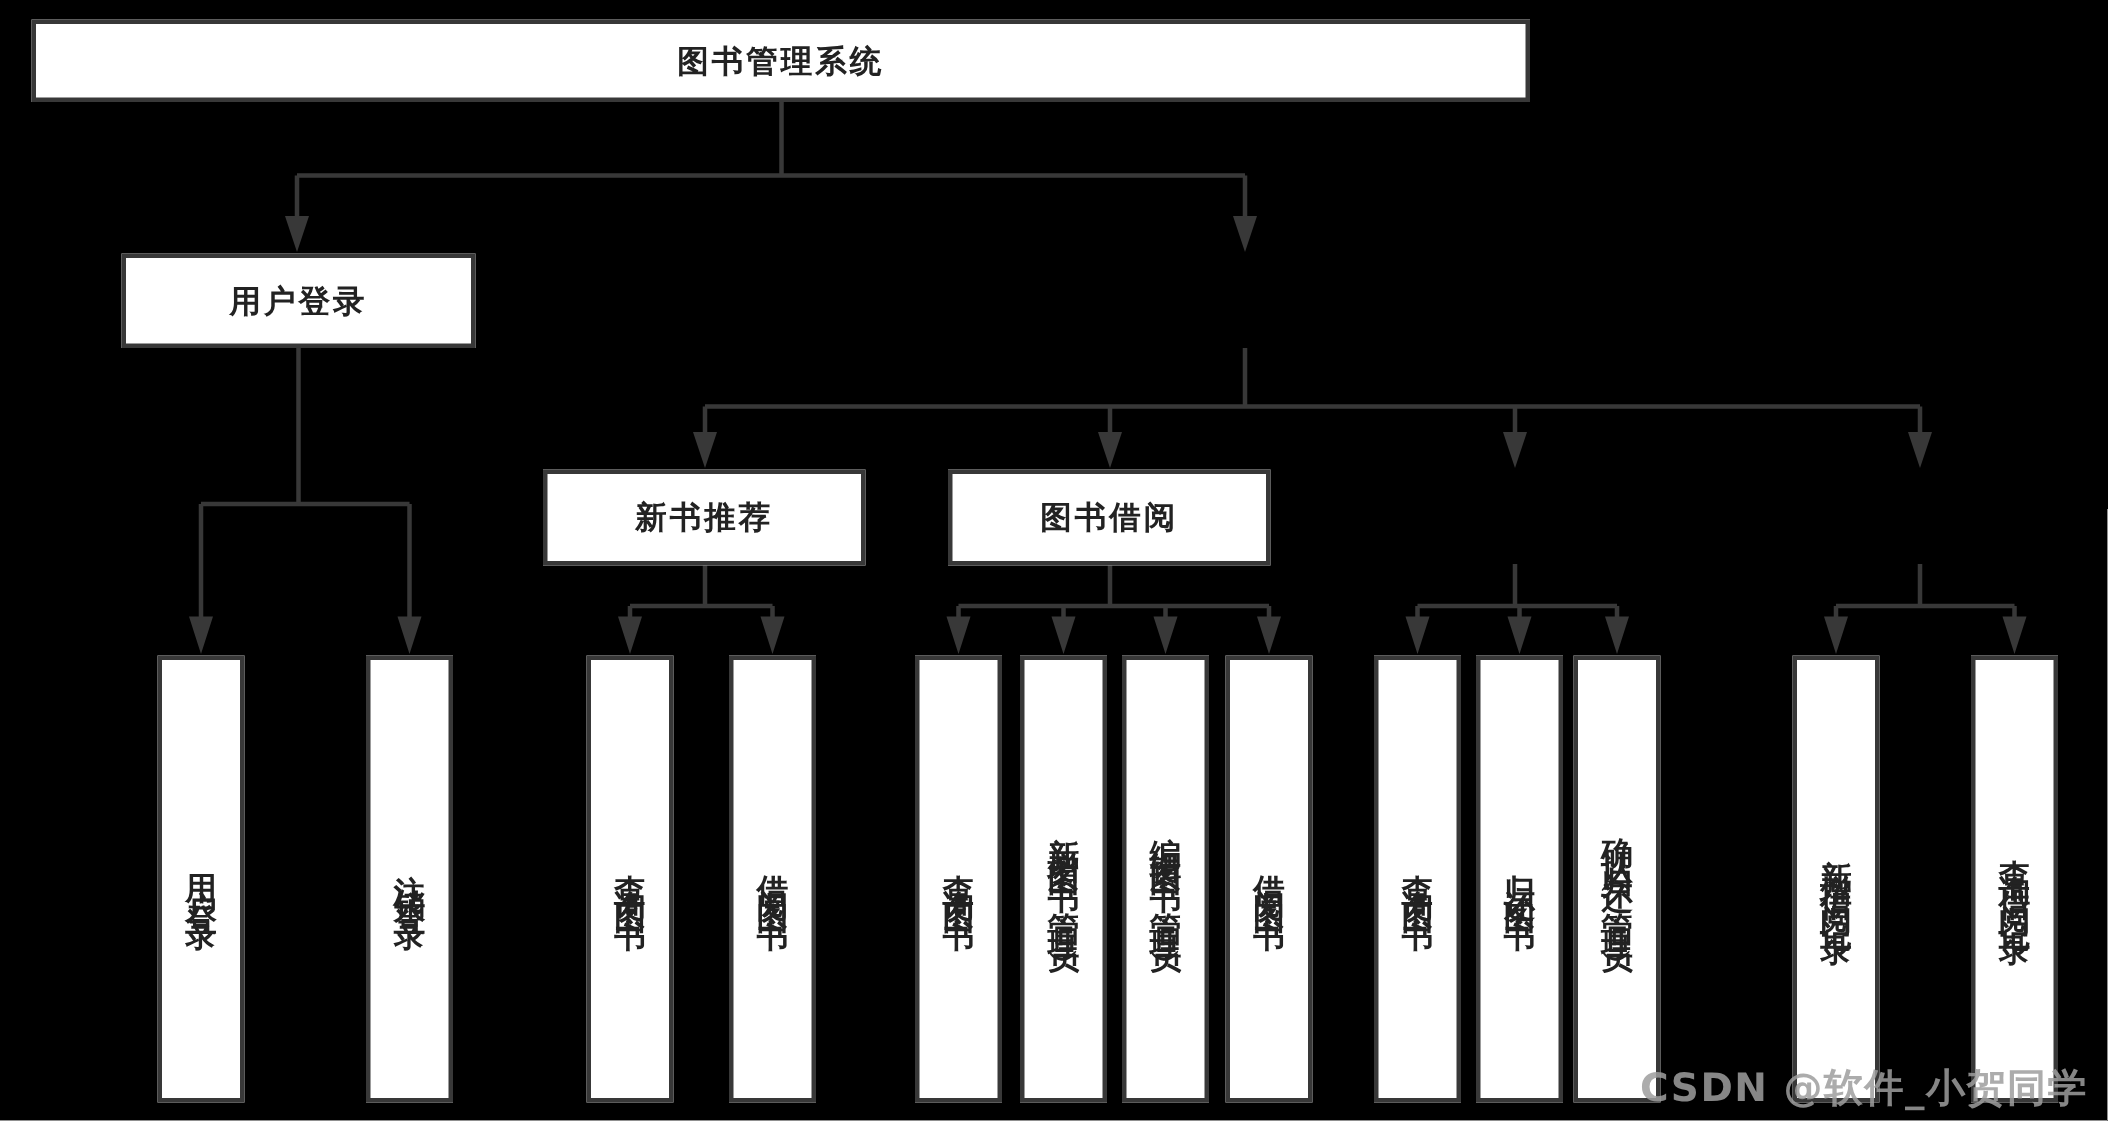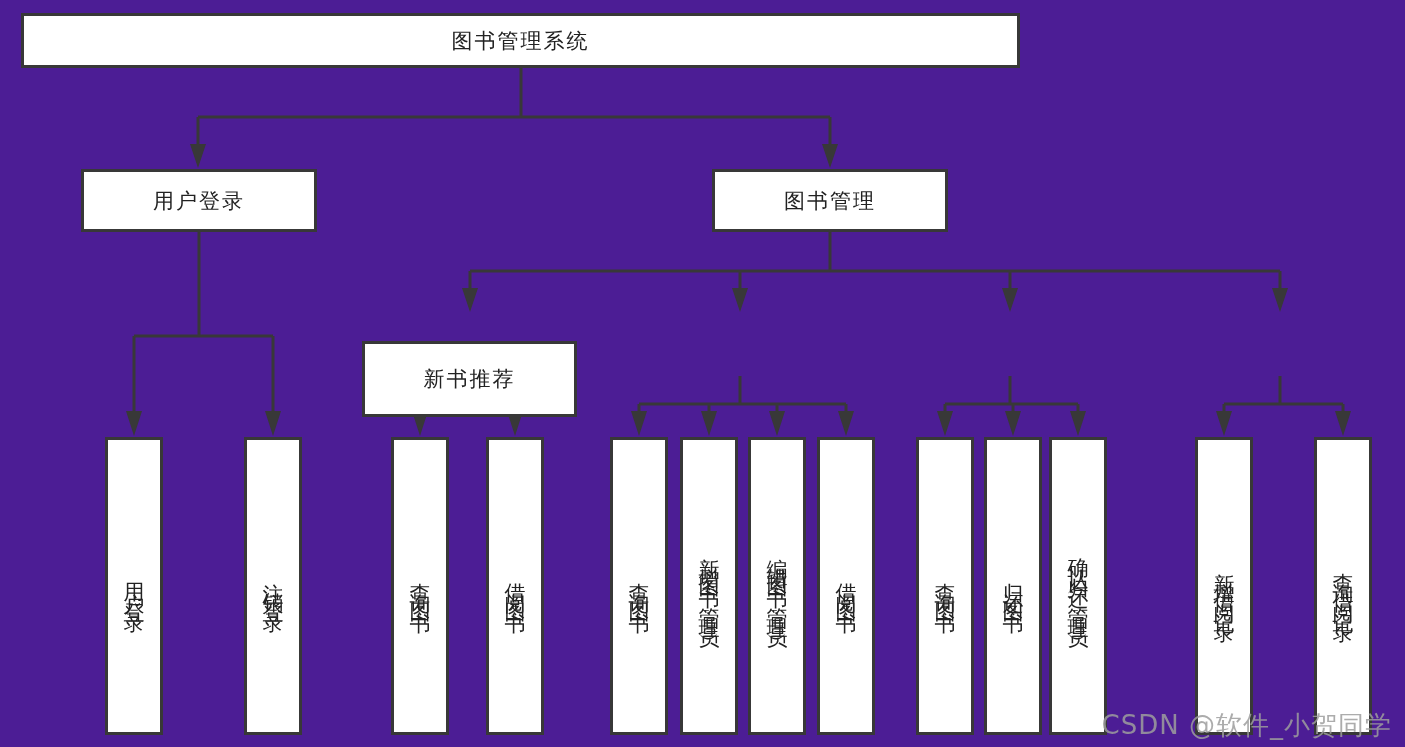--- a/index.html
+++ b/index.html
@@ -1,38 +1,39 @@
 <!DOCTYPE html>
 <html><head>
 <meta charset="utf-8">
 <style>
   html,body{margin:0;padding:0;background:#ffffff;}
   #canvas{
     position:relative;
     width:1405px;height:747px;
-    background:#4c1d95;
+    background:#000000;
     font-family:"DejaVu Sans","Liberation Sans",sans-serif;
     color:#222222;
     overflow:hidden;
+    font-weight:bold;
   }
   #wires{position:absolute;left:0;top:0;z-index:1;}
   .node{
     position:absolute;
     background:#ffffff;
     border:3px solid #383838;
     box-sizing:border-box;
     z-index:2;
   }
   .hbox{
     display:flex;align-items:center;justify-content:center;
     font-size:21px;letter-spacing:2px;white-space:nowrap;
   }
   .root{left:21px;top:13px;width:999px;height:55px;}
   .lvl2{top:169px;width:236px;height:63px;}
-  .lvl3{top:313px;width:215px;height:76px;margin-top:28px;}
+  .lvl3{top:313px;width:215px;height:64px;}
   .leaf{
     top:437px;width:58px;height:298px;
     writing-mode:vertical-rl;
     text-align:center;
     line-height:52px;
     font-size:21px;
     letter-spacing:10px;
   }
   .watermark{
     position:absolute;
@@ -77,26 +78,26 @@
              M1216 411 L1232 411 L1224 436 Z  M1335 411 L1351 411 L1343 436 Z"></path>
   </svg>
 
   <div class="node hbox root">
     <span>图书管理系统</span>
   </div>
 
   <div class="node hbox lvl2" style="left:81px;">
     <span>用户登录</span>
   </div>
-  <div class="node hbox lvl2" style="left:712px;">
-    <span>图书管理</span>
-  </div>
 
   <div class="node hbox lvl3" style="left:362px;">
     <span>新书推荐</span>
+  </div>
+  <div class="node hbox lvl3" style="left:632px;">
+    <span>图书借阅</span>
   </div>
 
   <div class="node leaf" style="left:105px;">用户登录</div>
   <div class="node leaf" style="left:244px;">注销登录</div>
 
   <div class="node leaf" style="left:391px;">查询图书</div>
   <div class="node leaf" style="left:486px;">借阅图书</div>
 
   <div class="node leaf" style="left:610px;">查询图书</div>
   <div class="node leaf" style="left:680px;">新增图书（管理员）</div>

